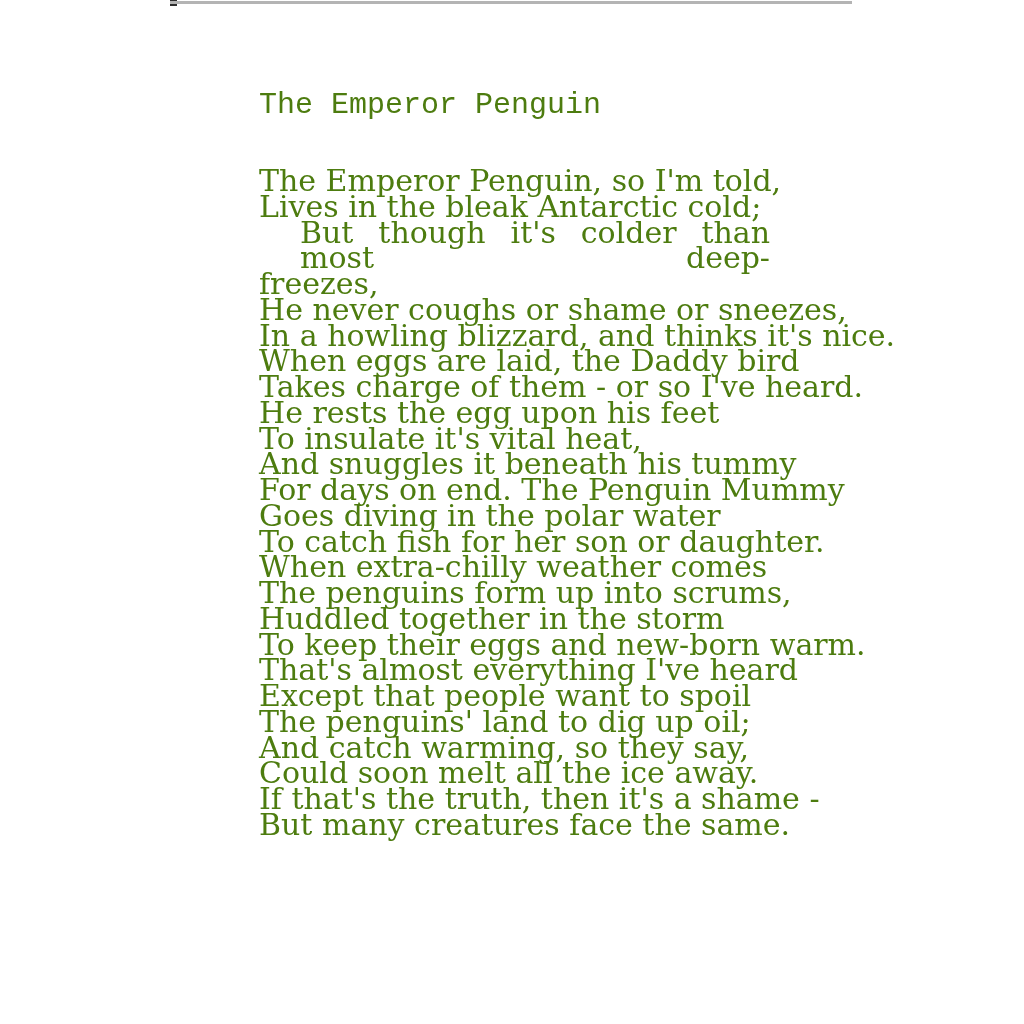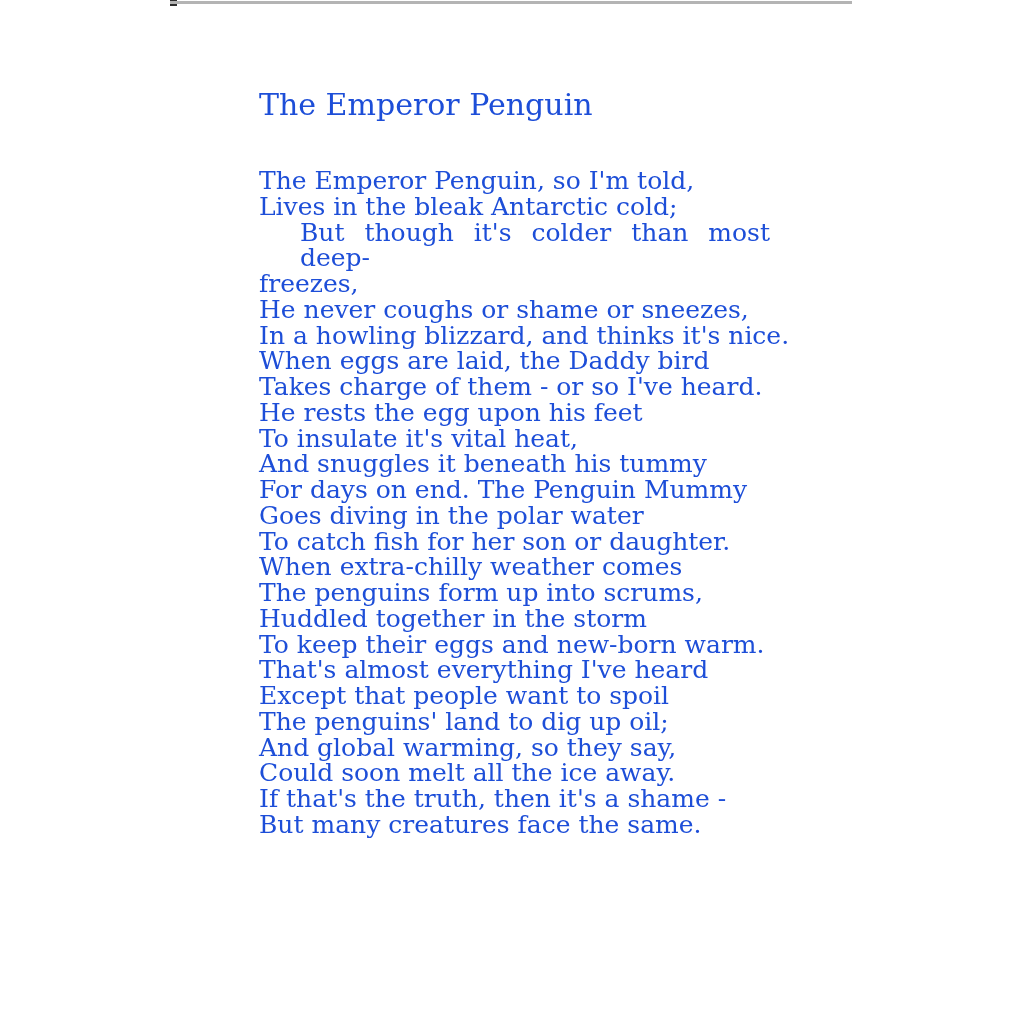--- a/index.html
+++ b/index.html
@@ -31,31 +31,32 @@
     width: 7px;
     height: 6px;
     background: #2e2e2e;
   }
   .doc-title {
     position: absolute;
     left: 259px;
     top: 87px;
     font-size: 30px;
     line-height: 1.2;
-    color: #1d4ed8;
+    color: #4d7c0f;
     white-space: pre;
+    font-family: Liberation Mono, monospace;
   }
   .poem {
     position: absolute;
     left: 259px;
     top: 168px;
     width: 511px;
-    font-size: 25px;
+    font-size: 30px;
     line-height: 25.75px;
-    color: #1d4ed8;
+    color: #4d7c0f;
   }
   .poem-line {
     white-space: pre;
   }
   .poem-line.justify-full {
     white-space: normal;
     text-align: justify;
     text-align-last: justify;
     margin-left: 41px;
   }
@@ -85,19 +86,19 @@
     <div class="poem-line">For days on end. The Penguin Mummy</div>
     <div class="poem-line">Goes diving in the polar water</div>
     <div class="poem-line">To catch fish for her son or daughter.</div>
     <div class="poem-line">When extra-chilly weather comes</div>
     <div class="poem-line">The penguins form up into scrums,</div>
     <div class="poem-line">Huddled together in the storm</div>
     <div class="poem-line">To keep their eggs and new-born warm.</div>
     <div class="poem-line">That's almost everything I've heard</div>
     <div class="poem-line">Except that people want to spoil</div>
     <div class="poem-line">The penguins' land to dig up oil;</div>
-    <div class="poem-line">And global warming, so they say,</div>
+    <div class="poem-line">And catch warming, so they say,</div>
     <div class="poem-line">Could soon melt all the ice away.</div>
     <div class="poem-line">If that's the truth, then it's a shame -</div>
     <div class="poem-line">But many creatures face the same.</div>
   </div>
 
 </div>
 
 </body></html>

